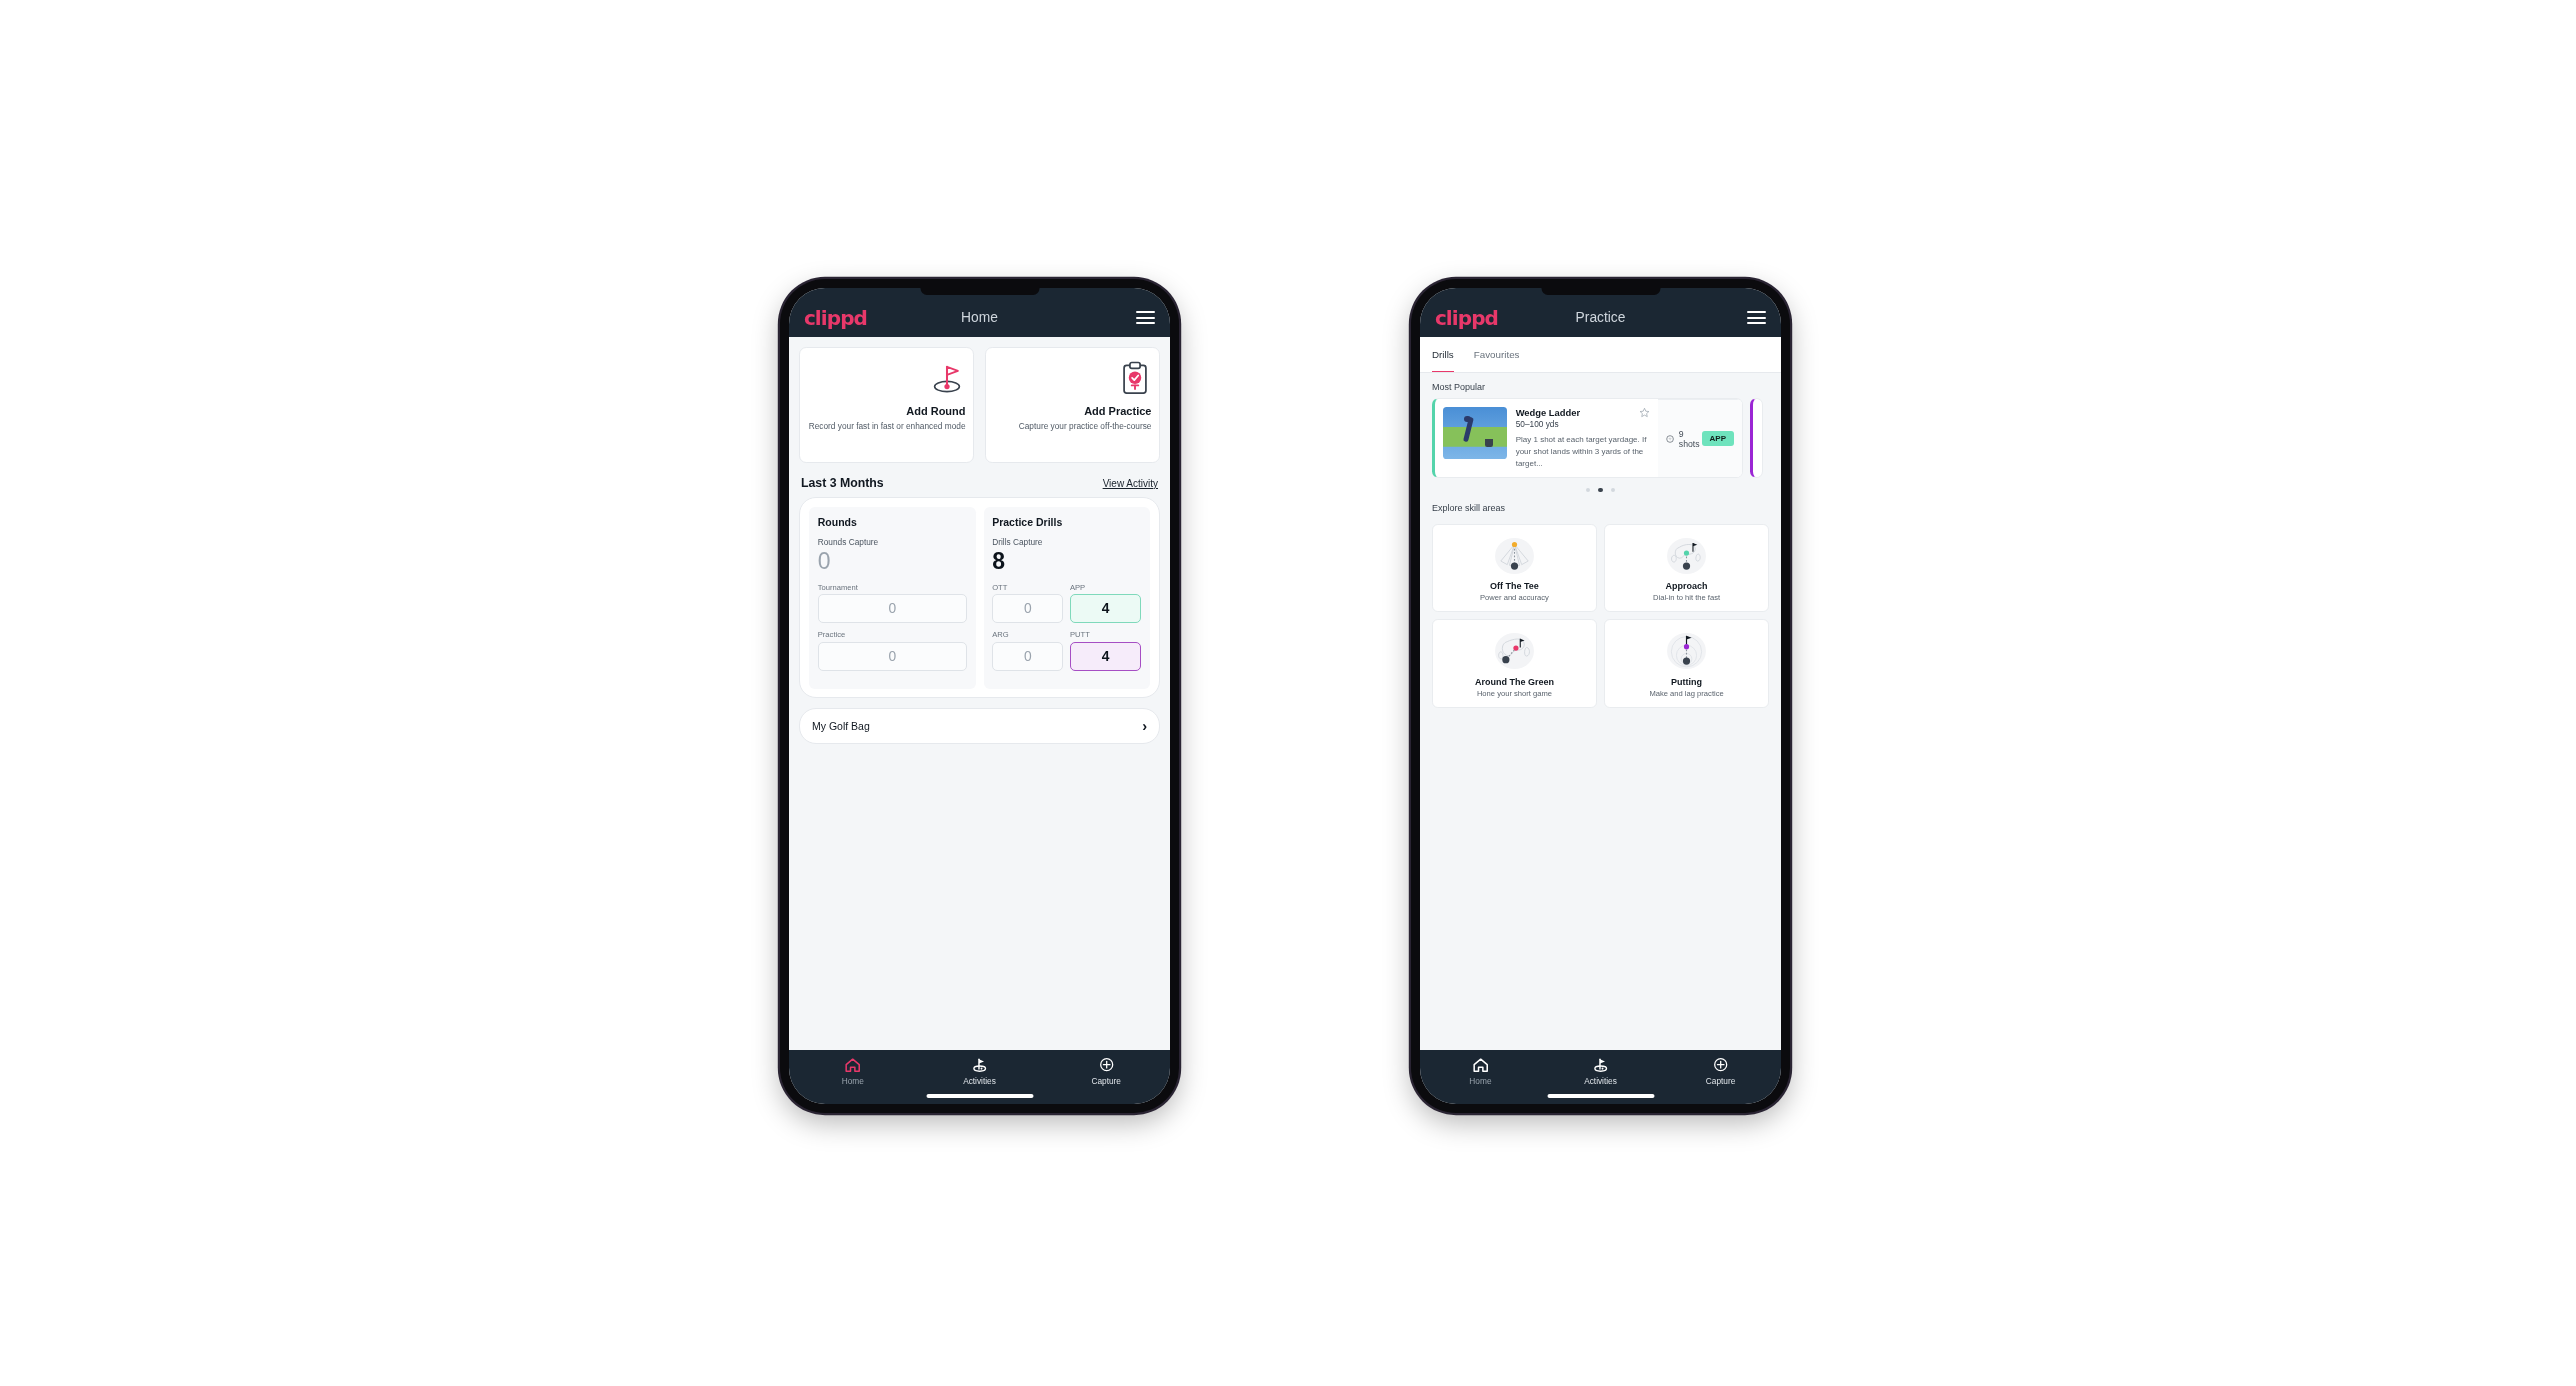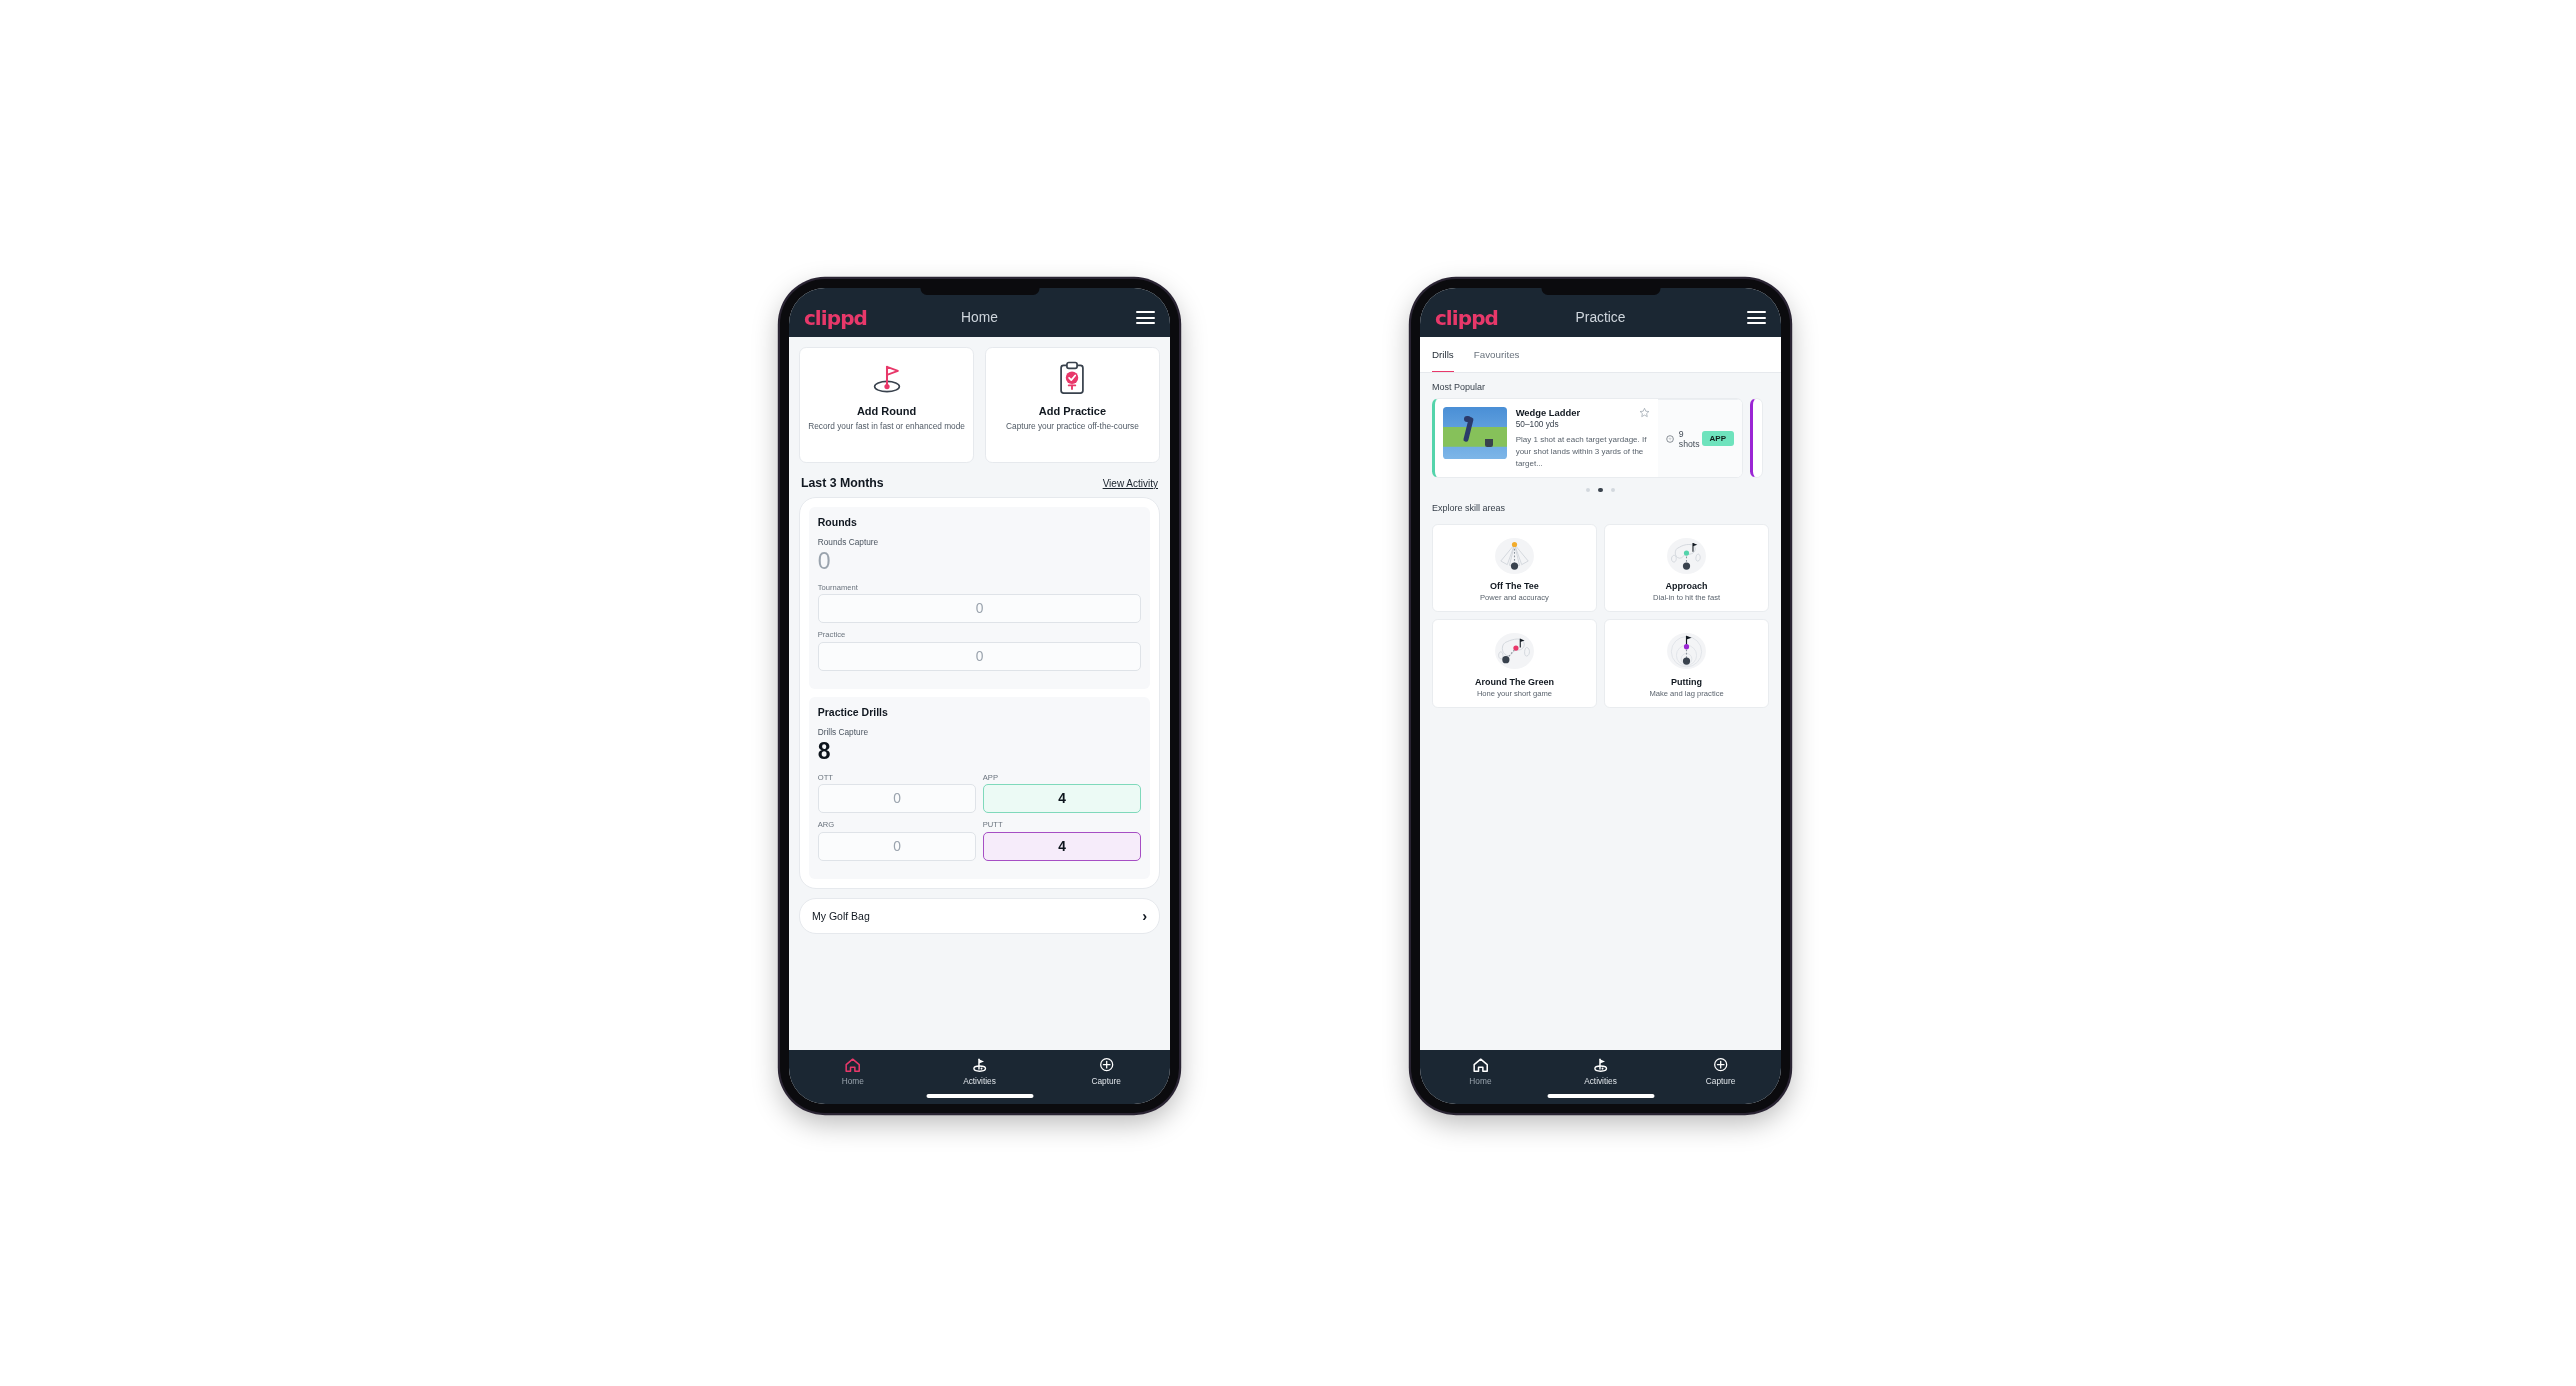--- a/index.html
+++ b/index.html
@@ -77,41 +77,41 @@
   
   .quick-row { display: flex; gap: 11.6px; padding: 10px 10px 0 10px; }
   .quick-card {
     flex: 1 1 0;
     background: #fff;
     border: 0.7px solid #e6e9ed;
     border-radius: 7.2px;
     padding: 12.3px 7.2px 11px 7.2px;
     text-align: center;
     min-height: 116px;
-    display: flex; flex-direction: column; align-items: center;
+    display: flex; flex-direction: column; align-items: flex-end;
     cursor: pointer;
   }
   .quick-icon { height: 35px; margin-bottom: 9.4px; display: flex; align-items: center; }
   .quick-title { font-size: 11px; font-weight: 700; color: #111820; margin-bottom: 4.3px; }
   .quick-sub { font-size: 8.3px; color: #505a65; line-height: 1.38; }
 
   .section-head {
     display: flex; align-items: baseline; justify-content: space-between;
     padding: 12.3px 11.6px 7.2px 11.6px;
   }
   .section-title { font-size: 12.3px; font-weight: 700; color: #101720; }
   .link { font-size: 10px; color: #19222c; text-decoration: underline; cursor: pointer; }
 
   .stats-card {
     margin: 0 10px;
     background: #fff;
     border: 0.7px solid #e6e9ed;
     border-radius: 17px;
     padding: 8.7px;
-    display: flex; gap: 8px; flex-direction: column;
+    display: flex; gap: 8px;
   }
   .stats-col {
     flex: 1 1 0;
     background: #f7f8fa;
     border-radius: 5.8px;
     padding: 9.4px 8.7px 11px 8.7px;
   }
   .stats-col h3 { font-size: 10.5px; font-weight: 700; color: #101720; margin-bottom: 9.4px; }
   .capture-label { font-size: 8.3px; color: #4b5560; margin-bottom: 1.4px; }
   .capture-num { font-size: 23px; font-weight: 700; line-height: 1.08; margin-bottom: 9.4px; }

